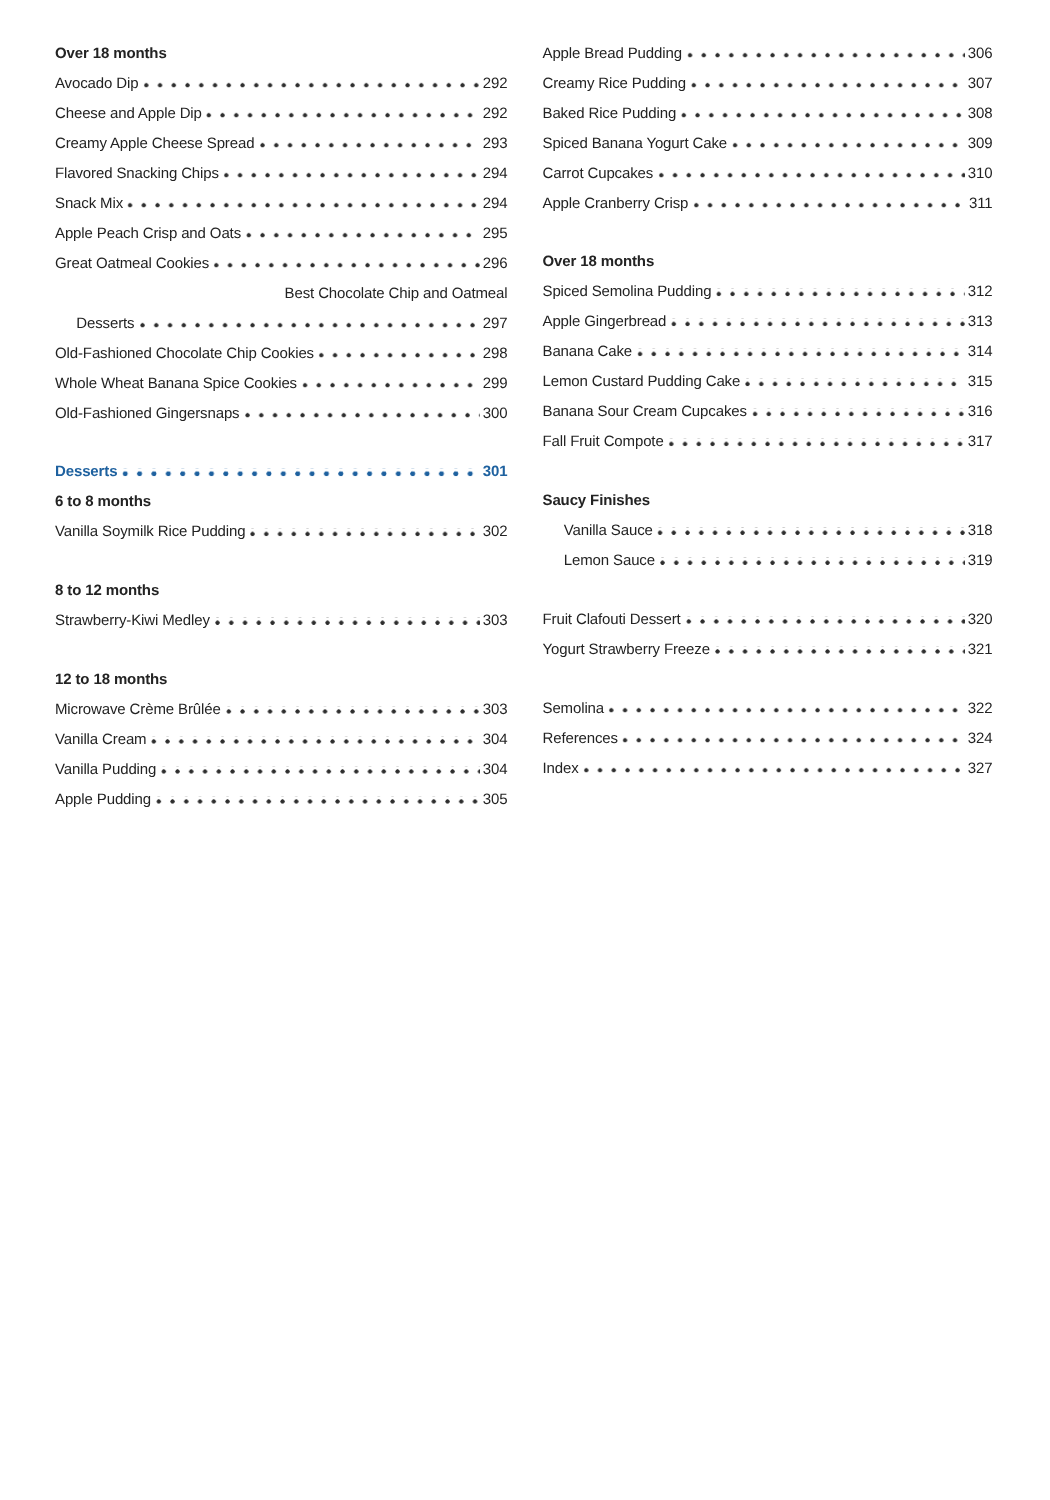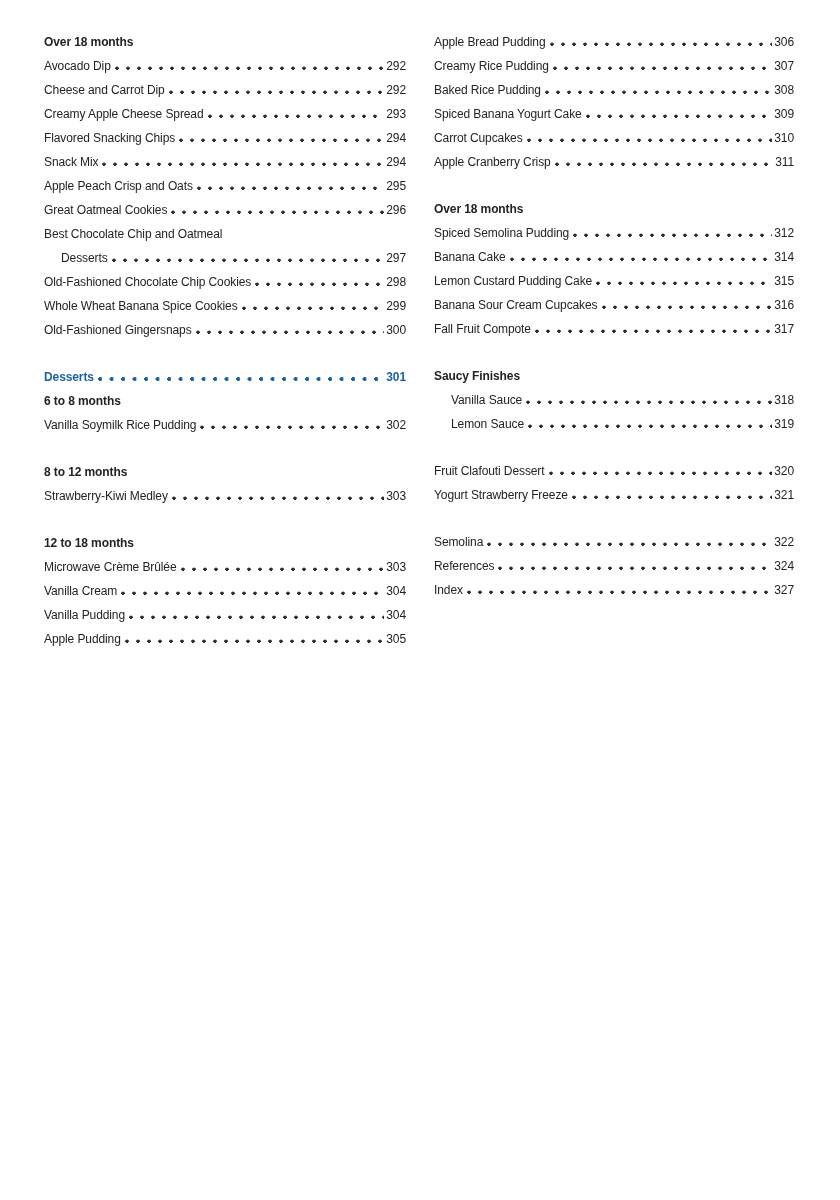--- a/index.html
+++ b/index.html
@@ -18,21 +18,21 @@
   }
   .page{position:absolute;inset:0;background:#ffffff;}
   .col{
     position:absolute;top:30px;
     font-size:12px;line-height:24px;
     letter-spacing:-0.1px;
   }
   .col-left{left:44px;width:362px;}
   .col-right{left:434px;width:360px;}
   .row{display:flex;align-items:baseline;}
-  .title{white-space:nowrap;}
+  .title{white-space:nowrap;text-align:right;}
   .indent{padding-left:17px;}
   .pagenum{white-space:nowrap;}
   .leader{
     flex:1 1 auto;min-width:3px;height:6px;
     margin:0 2px 0 4px;
     background-image:radial-gradient(circle at 2px 4.2px, var(--dot) 1.5px, rgba(0,0,0,0) 1.9px);
     background-size:11px 6px;
     background-repeat:repeat-x;
     background-position:left bottom;
   }
@@ -51,21 +51,21 @@
 
 <div class="page">
   <section class="col col-left">
       <div class="subhead">Over 18 months</div>
       <div class="row">
         <span class="title">Avocado Dip</span>
         <span class="leader"></span>
         <span class="pagenum">292</span>
       </div>
       <div class="row">
-        <span class="title">Cheese and Carrot Dip</span>
+        <span class="title">Cheese and Apple Dip</span>
         <span class="leader"></span>
         <span class="pagenum">292</span>
       </div>
       <div class="row">
         <span class="title">Creamy Apple Cheese Spread</span>
         <span class="leader"></span>
         <span class="pagenum">293</span>
       </div>
       <div class="row">
         <span class="title">Flavored Snacking Chips</span>
@@ -180,20 +180,25 @@
         <span class="leader"></span>
         <span class="pagenum">311</span>
       </div>
       <div class="subhead gap">Over 18 months</div>
       <div class="row">
         <span class="title">Spiced Semolina Pudding</span>
         <span class="leader"></span>
         <span class="pagenum">312</span>
       </div>
       <div class="row">
+        <span class="title">Apple Gingerbread</span>
+        <span class="leader"></span>
+        <span class="pagenum">313</span>
+      </div>
+      <div class="row">
         <span class="title">Banana Cake</span>
         <span class="leader"></span>
         <span class="pagenum">314</span>
       </div>
       <div class="row">
         <span class="title">Lemon Custard Pudding Cake</span>
         <span class="leader"></span>
         <span class="pagenum">315</span>
       </div>
       <div class="row">

